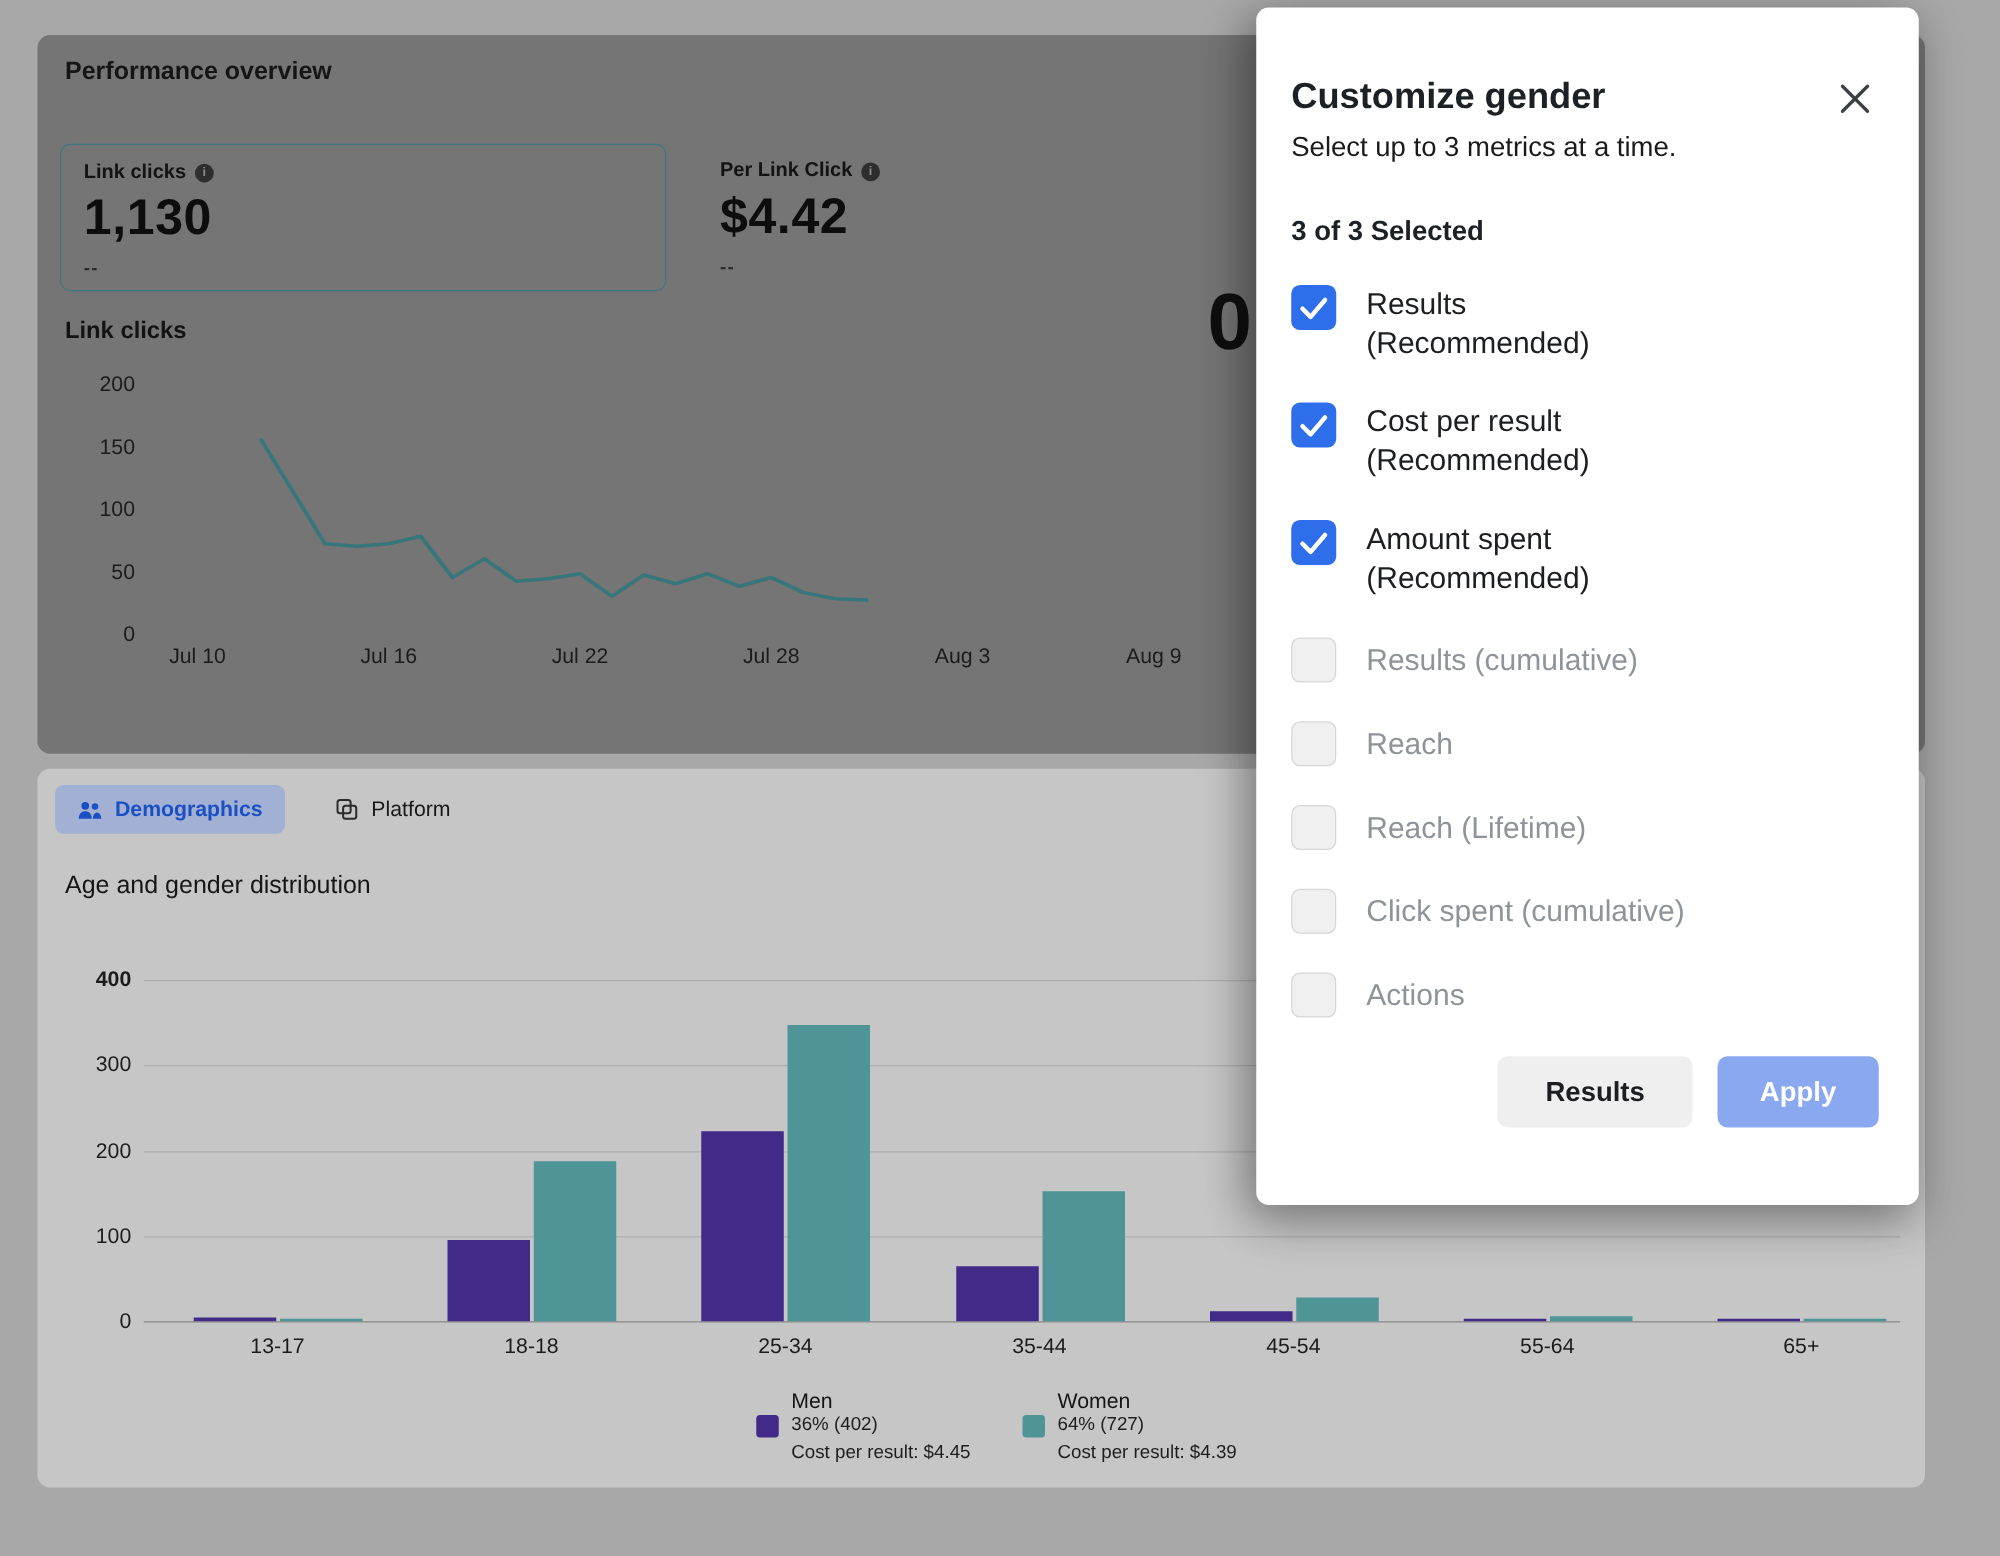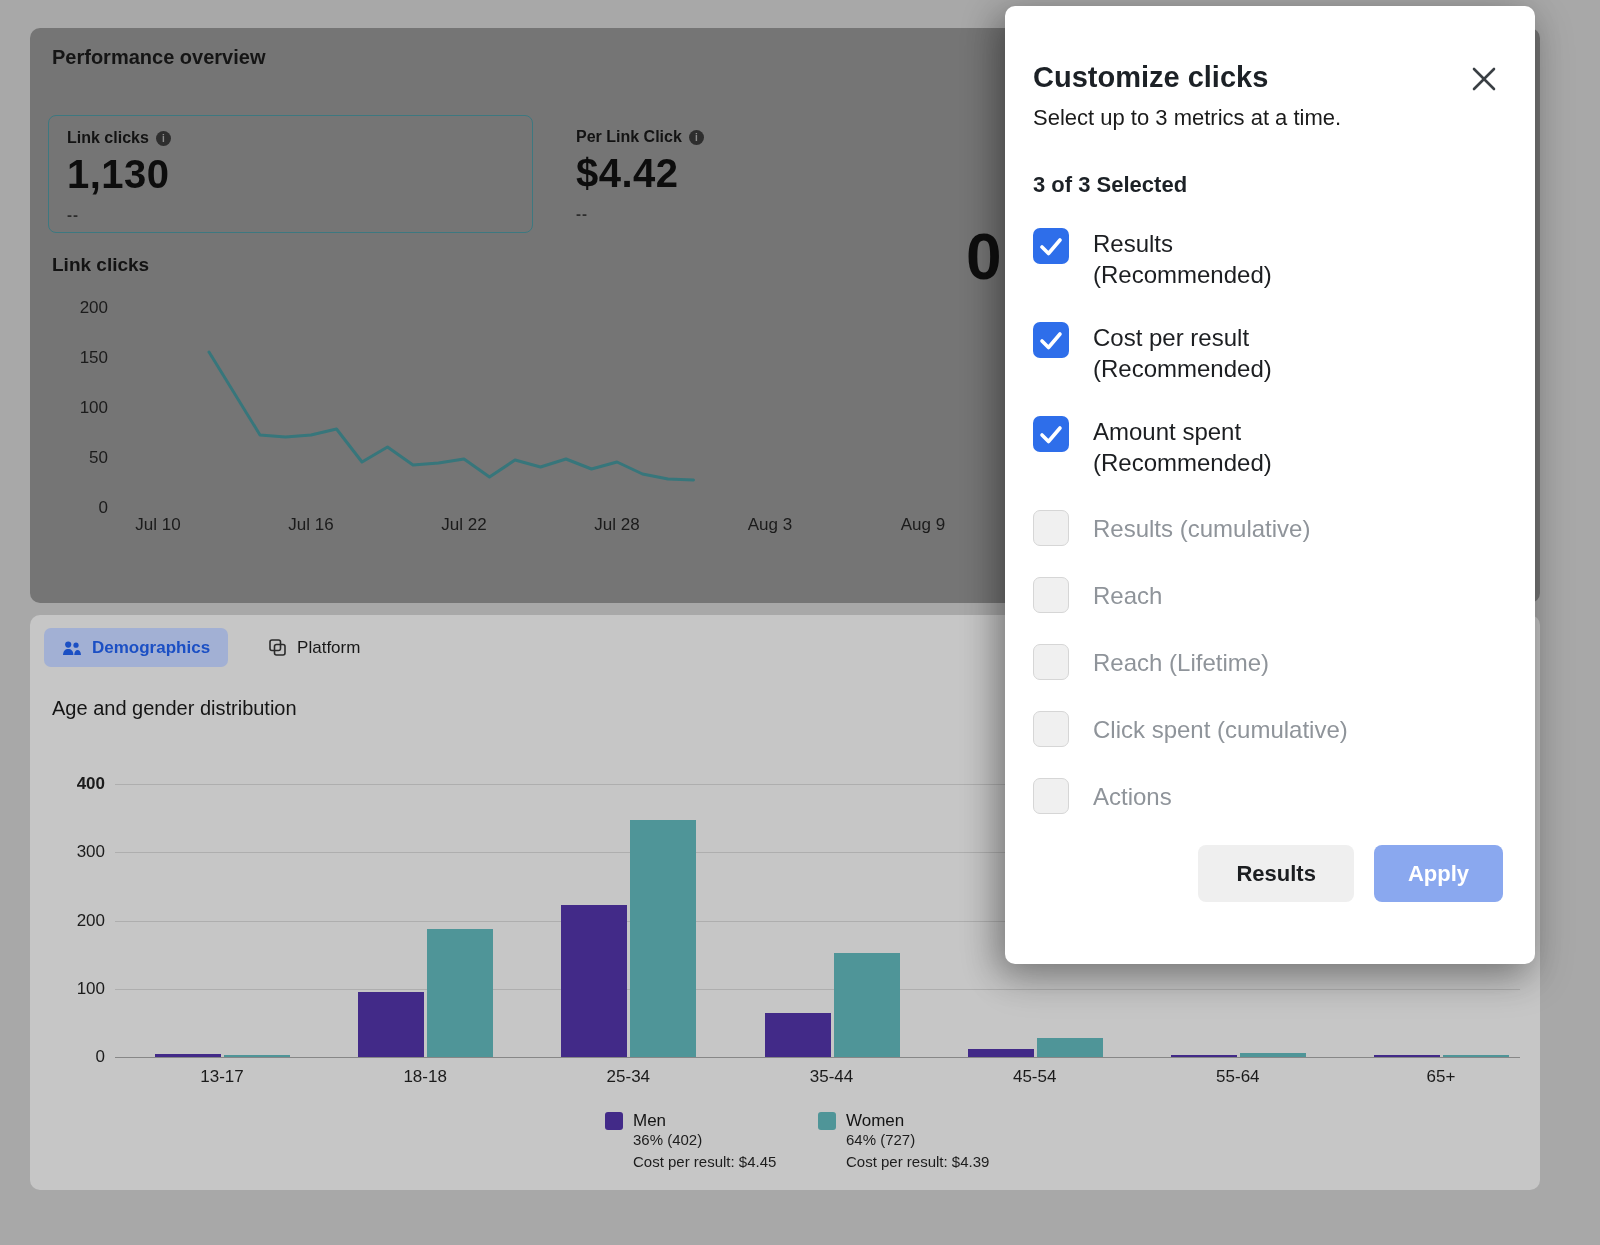--- a/index.html
+++ b/index.html
@@ -25,21 +25,21 @@
   .tabs{position:absolute;left:14px;top:13px;display:flex;gap:22px;align-items:center;}
   .tab{display:flex;align-items:center;gap:10px;padding:0 18px;height:39px;border-radius:7px;font-size:17px;color:#181818;cursor:pointer;}
   .tab.selected{background:#a2b0d4;color:#1b4fc4;font-weight:bold;}
   .demo-title{position:absolute;left:22px;top:82px;font-size:20px;font-weight:normal;color:#151515;}
   #bar-chart{position:absolute;left:0;top:0;width:100%;height:100%;}
   .gridline{position:absolute;left:85px;width:1405px;height:1px;background:#aeaeae;}
   .gridline.base{background:#878787;}
   .ytick-label{position:absolute;left:20px;width:55px;text-align:right;font-size:17px;color:#1b1b1b;transform:translateY(-50%);}
   .bar{position:absolute;width:66px;}
   .cat-label{position:absolute;top:452px;width:140px;text-align:center;font-size:17px;color:#1b1b1b;}
-  .legend-block{position:absolute;top:496px;display:flex;gap:10px;}
+  .legend-block{position:absolute;top:496px;display:flex;gap:10px;align-items:center;}
   .legend-swatch{width:18px;height:18px;border-radius:3px;margin-top:1px;flex:0 0 18px;}
   .legend-name{font-size:17px;color:#141414;}
   .legend-sub{font-size:15px;color:#1d1d1d;margin-top:5px;}
   .legend-sub.first{margin-top:0;}
 
   
   .modal{position:absolute;left:1005px;top:6px;width:530px;height:958px;background:#ffffff;border-radius:10px;
          box-shadow:-10px 8px 34px rgba(0,0,0,.25),0 14px 40px rgba(0,0,0,.22);z-index:20;
          box-sizing:border-box;padding:54px 28px 0 28px;}
   .modal-title{font-size:29px;font-weight:bold;color:#1c2126;line-height:34px;}
@@ -175,21 +175,21 @@
       <div class="legend-swatch" style="background: rgb(79, 149, 152);"></div>
       <div>
         <div class="legend-name">Women</div>
         <div class="legend-sub first">64% (727)</div>
         <div class="legend-sub">Cost per result: $4.39</div>
       </div>
     </div>
   </div>
 
   <div class="modal">
-    <div class="modal-title">Customize clicks</div>
+    <div class="modal-title">Customize gender</div>
     <div class="close-btn">
       <svg width="26" height="26" viewBox="0 0 26 26">
         <line x1="3" y1="3" x2="23" y2="23" stroke="#3a3f44" stroke-width="2.6" stroke-linecap="round"></line>
         <line x1="23" y1="3" x2="3" y2="23" stroke="#3a3f44" stroke-width="2.6" stroke-linecap="round"></line>
       </svg>
     </div>
     <div class="modal-subtitle">Select up to 3 metrics at a time.</div>
     <div class="modal-status">3 of 3 Selected</div>
 
     <div id="metric-options">

